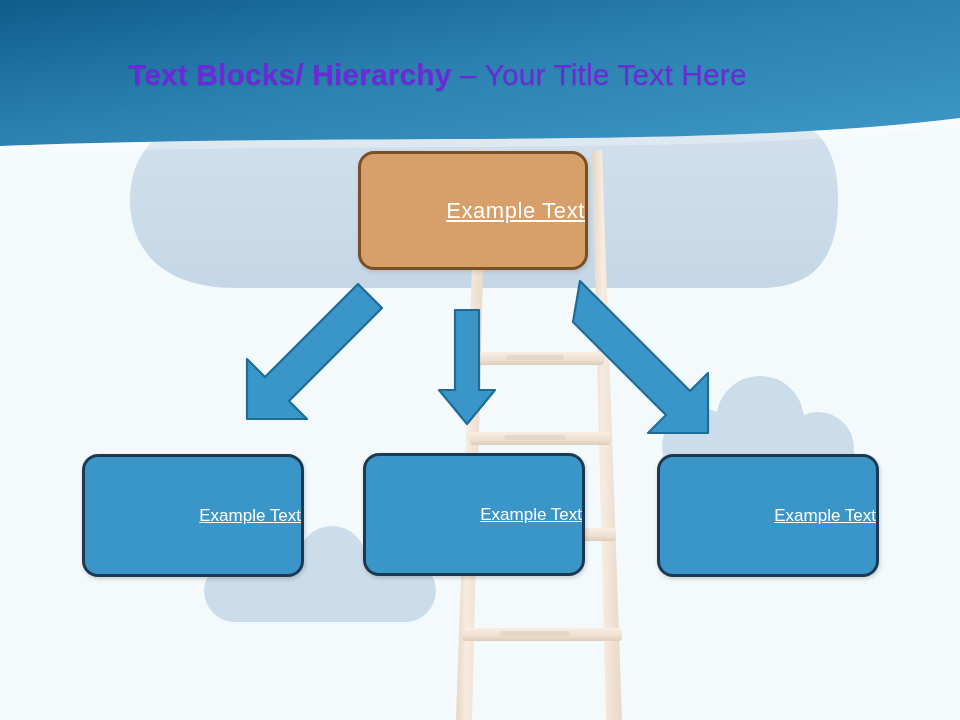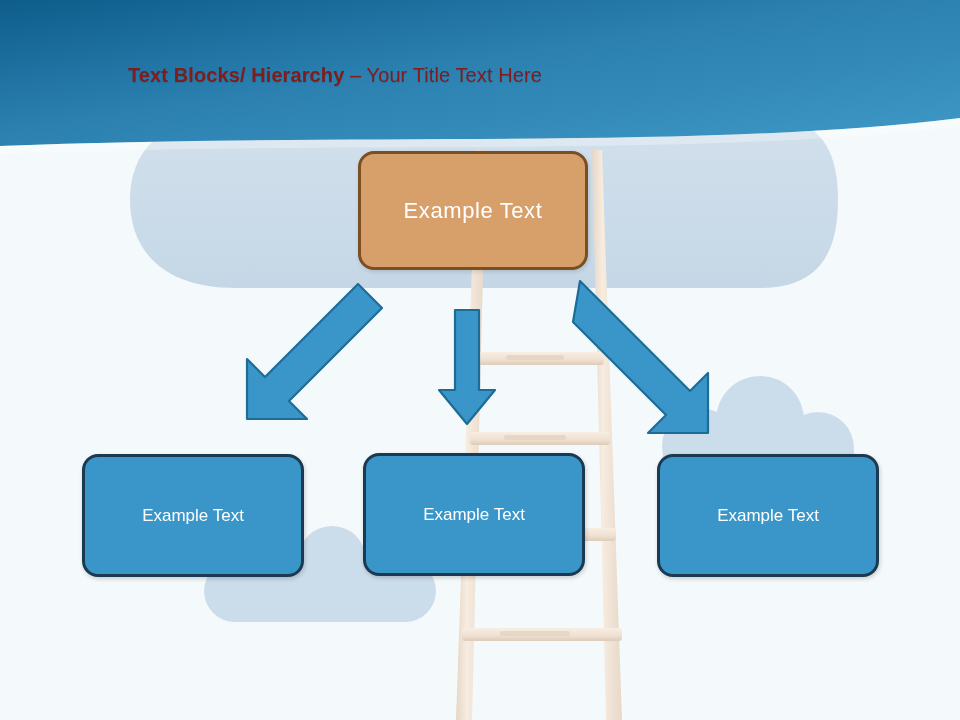--- a/index.html
+++ b/index.html
@@ -31,40 +31,41 @@
   }
 
   
   #title {
     position: absolute;
     left: 128px;
     top: 53px;
     width: 760px;
     height: 44px;
     line-height: 44px;
-    color: #7f1d1d;
-    font-size: 20px;
+    color: #6d28d9;
+    font-size: 30px;
     letter-spacing: 0.1px;
     white-space: nowrap;
     z-index: 40;
     text-shadow: 0 1px 1px rgba(0,0,0,0.10);
   }
   #title .t-bold   { font-weight: bold; }
   #title .t-light  { font-weight: normal; }
 
   
   .node {
     position: absolute;
     box-sizing: border-box;
     display: flex;
     align-items: center;
-    justify-content: center;
+    justify-content: flex-end;
     text-align: center;
     color: #ffffff;
     z-index: 30;
+    text-decoration: underline;
   }
 
   .node-top {
     left: 358px;
     top: 151px;
     width: 230px;
     height: 119px;
     background: #D7A06B;
     border: 3px solid #7A4F22;
     border-radius: 16px;

